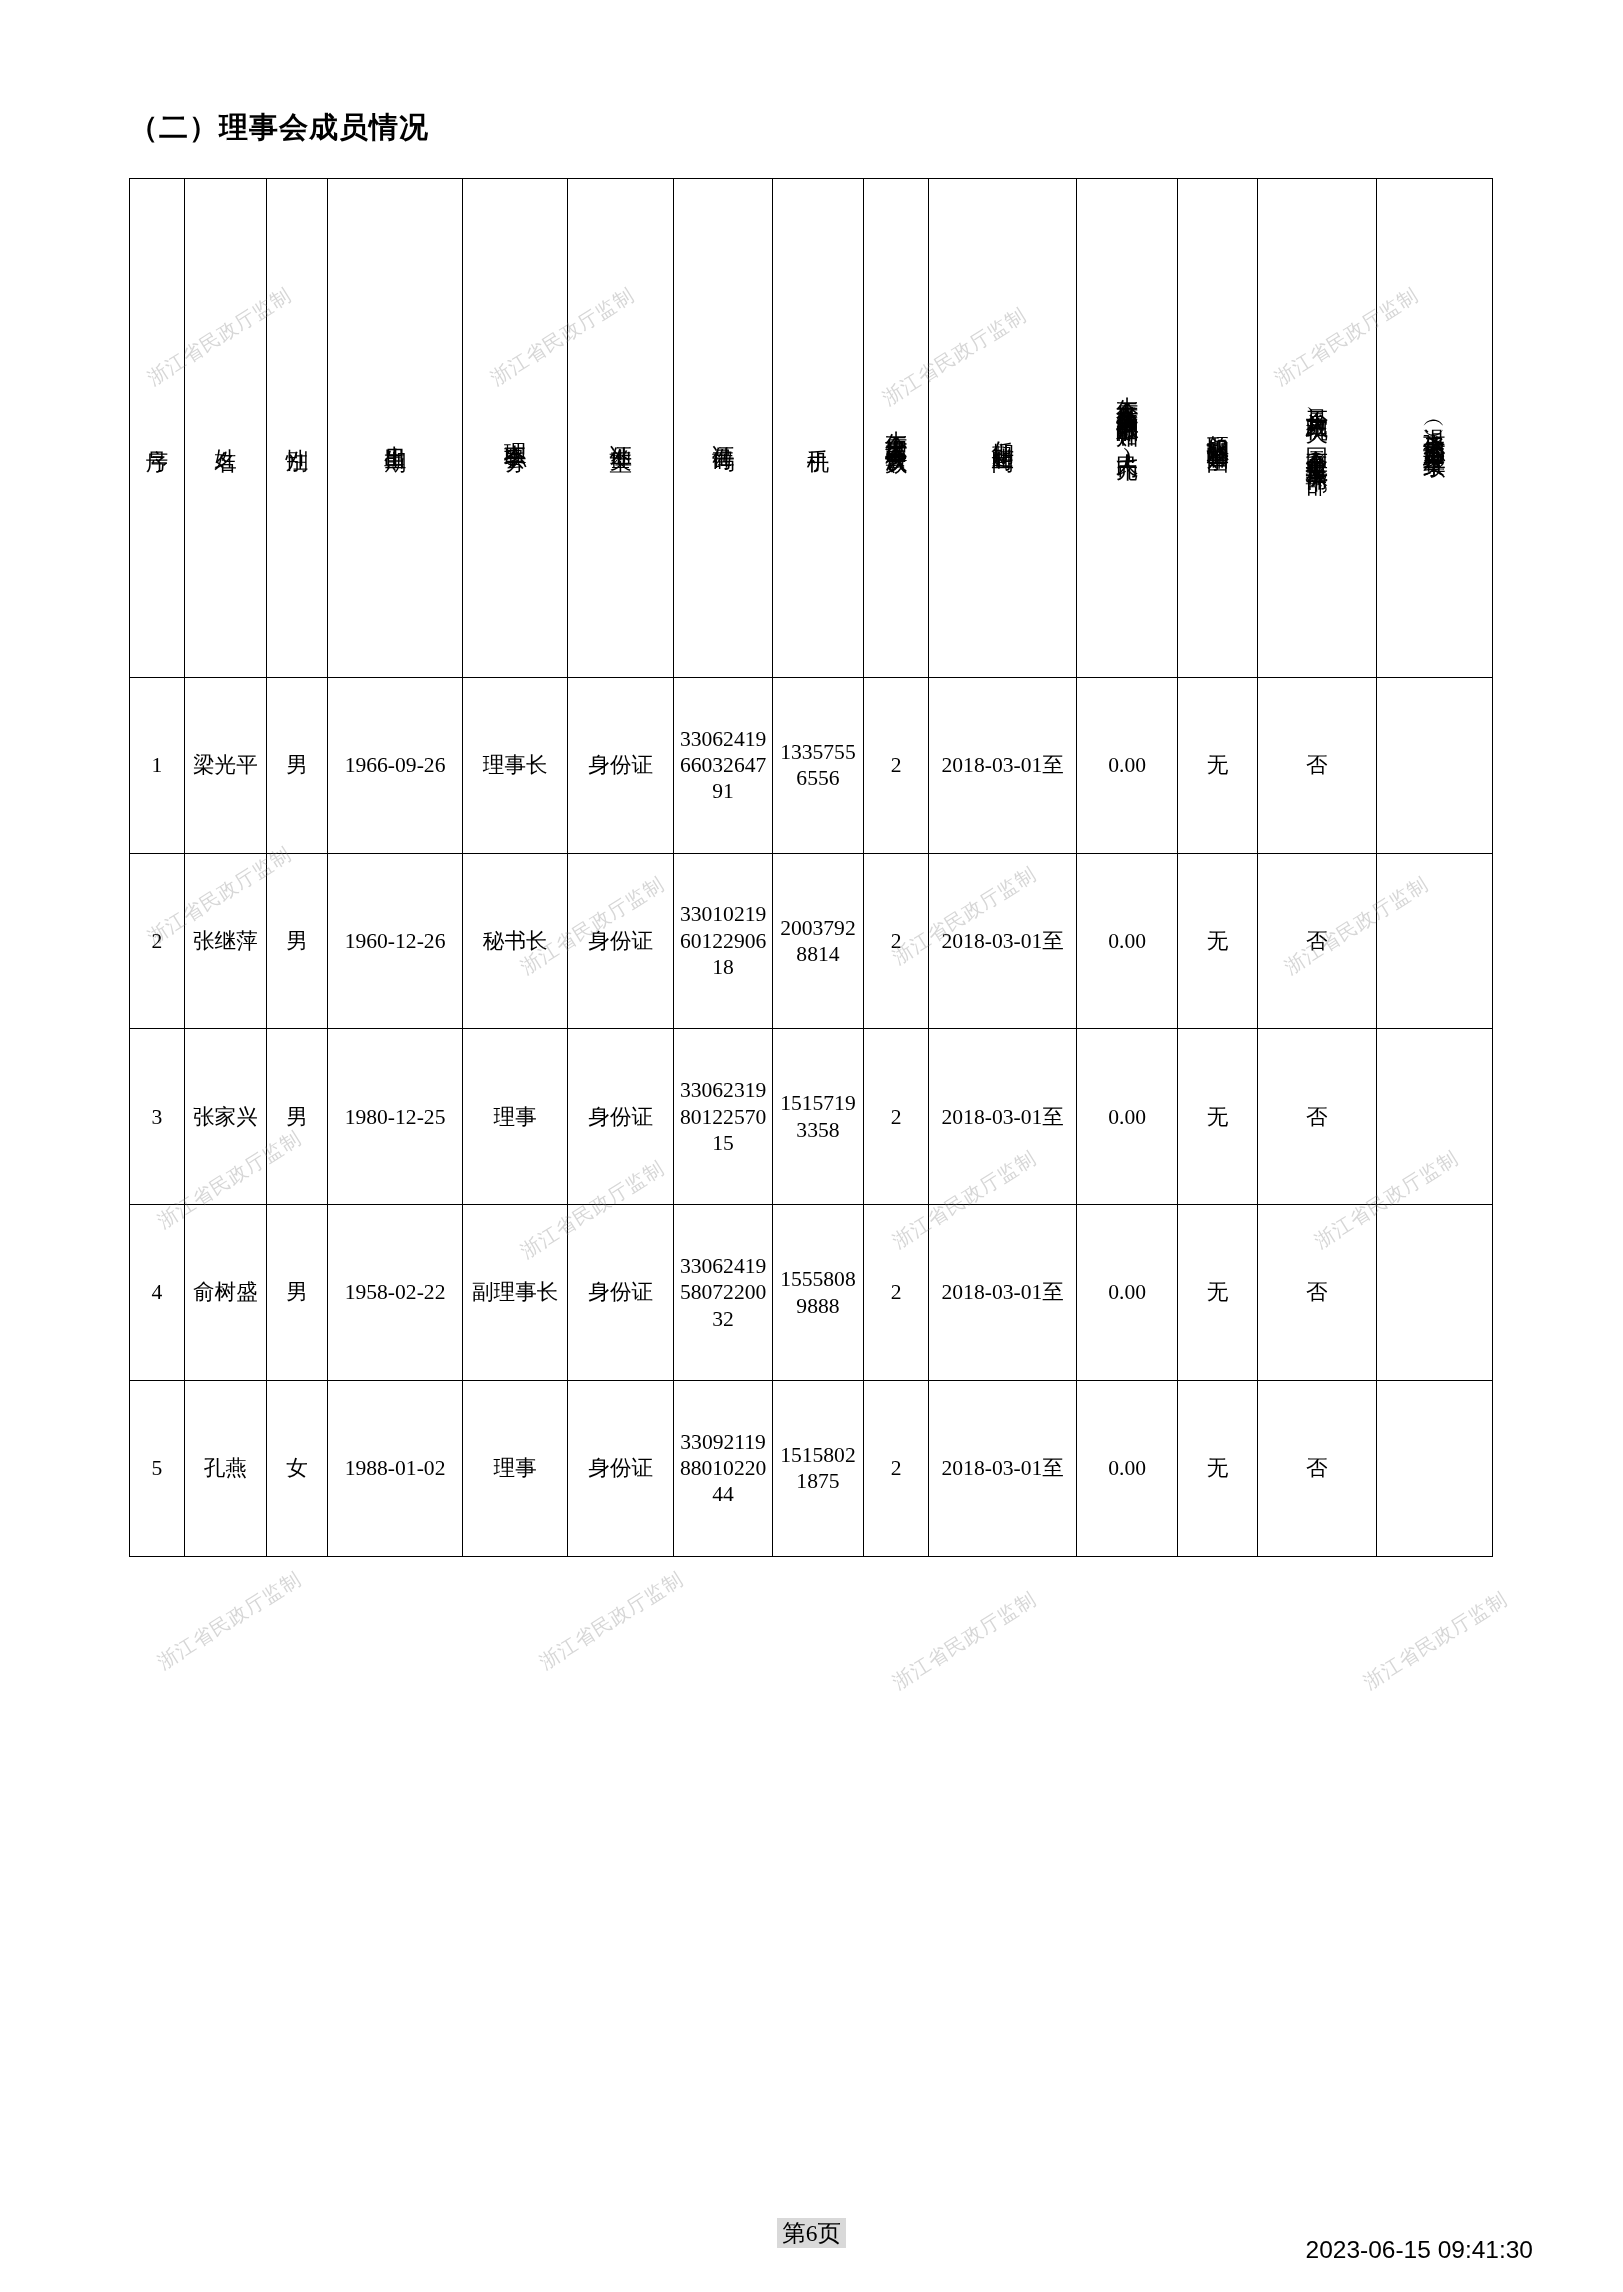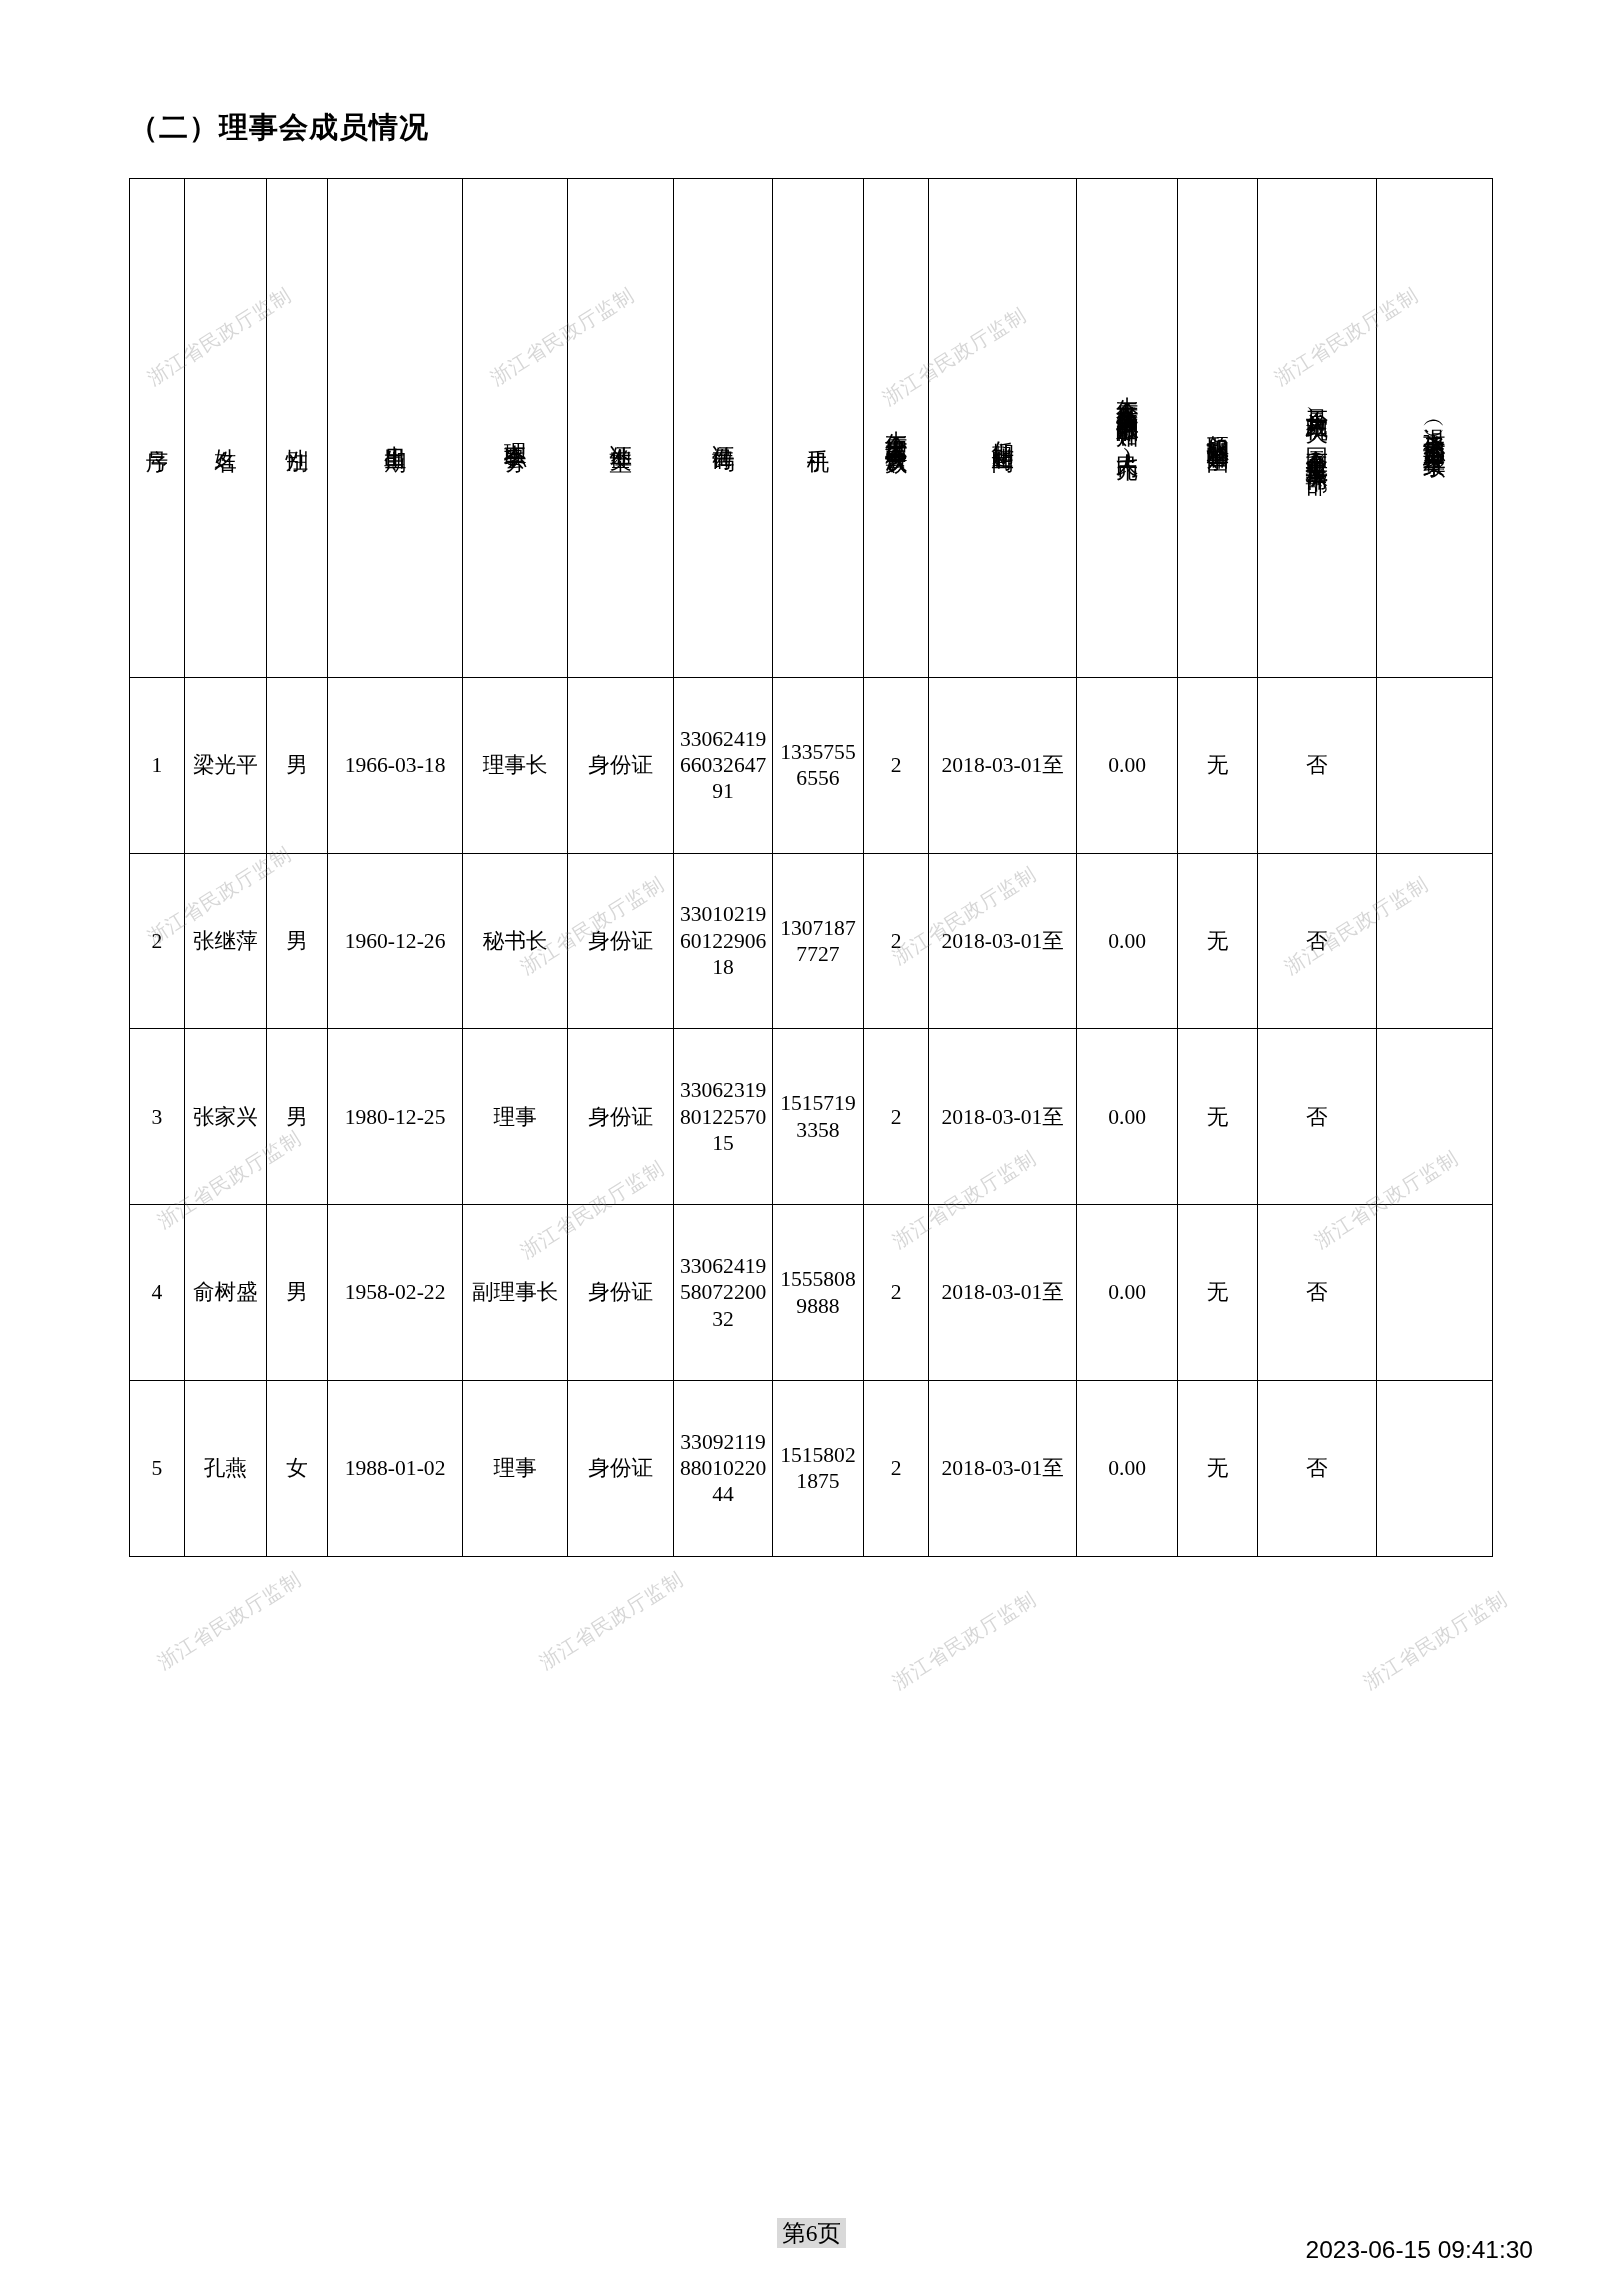--- a/index.html
+++ b/index.html
@@ -166,41 +166,41 @@
           <th><span class="vtext">领取报酬和补贴事由</span></th>
           <th><span class="vtext wrap2">是否为党政机关、国有企事业单位退（离）休干部</span></th>
           <th><span class="vtext wrap2">退（离）休干部是否办理备案手续</span></th>
         </tr>
       </thead>
       <tbody>
         <tr>
           <td>1</td>
           <td>梁光平</td>
           <td>男</td>
-          <td>1966-03-18</td>
+          <td>1966-09-26</td>
           <td>理事长</td>
           <td>身份证</td>
           <td class="cell-break">330624196603264791</td>
           <td class="cell-break">13357556556</td>
           <td>2</td>
           <td>2018-03-01至</td>
           <td>0.00</td>
           <td>无</td>
           <td>否</td>
           <td></td>
         </tr>
         <tr>
           <td>2</td>
           <td>张继萍</td>
           <td>男</td>
           <td>1960-12-26</td>
           <td>秘书长</td>
           <td>身份证</td>
           <td class="cell-break">330102196012290618</td>
-          <td class="cell-break">13071877727</td>
+          <td class="cell-break">20037928814</td>
           <td>2</td>
           <td>2018-03-01至</td>
           <td>0.00</td>
           <td>无</td>
           <td>否</td>
           <td></td>
         </tr>
         <tr>
           <td>3</td>
           <td>张家兴</td>

